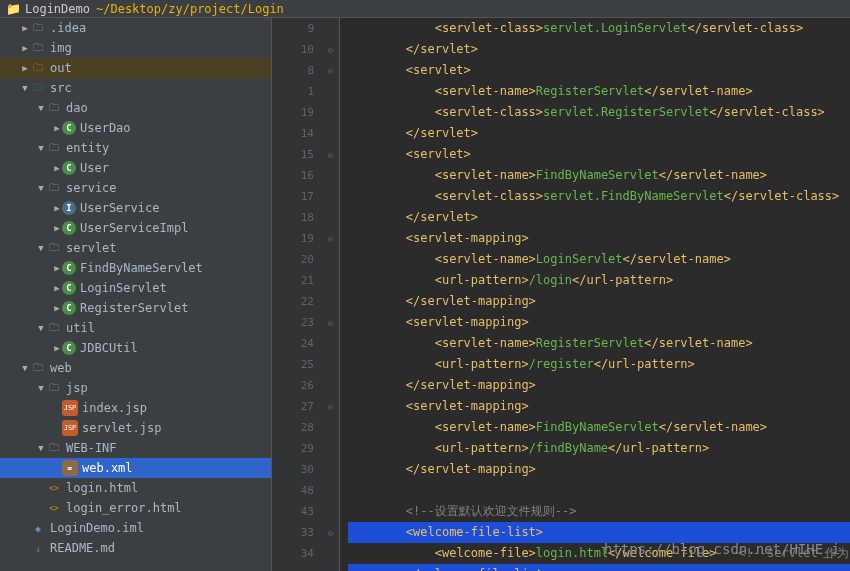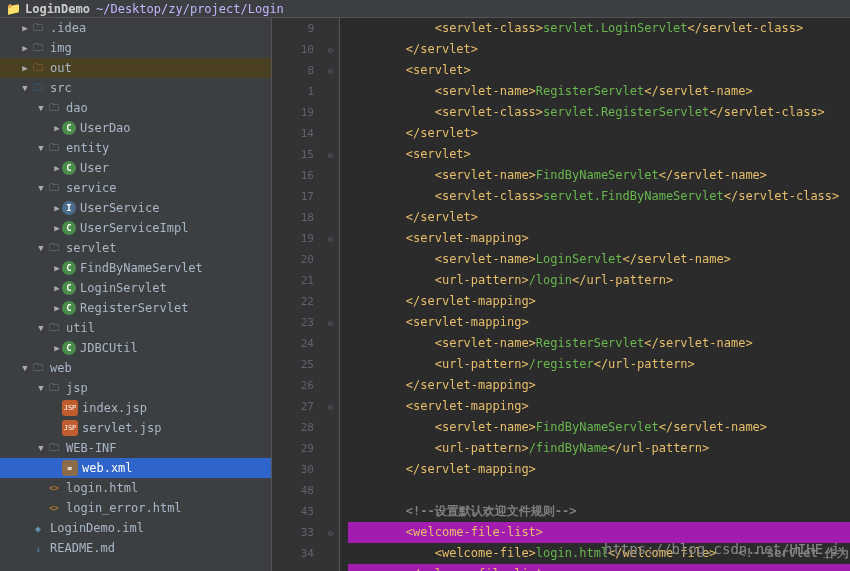--- a/index.html
+++ b/index.html
@@ -16,22 +16,22 @@
 }
 .top-bar {
   height: 18px;
   background: #3c3f41;
   display: flex;
   align-items: center;
   padding-left: 6px;
   border-bottom: 1px solid #555;
 }
 .top-bar .folder-icon { margin-right: 4px; }
-.top-bar .proj-name { color: #ccc; font-weight: bold; text-align: center; }
-.top-bar .proj-path { color: #c4b5fd; margin-left: 6px; }
+.top-bar .proj-name { color: #ccc; font-weight: normal; text-align: center; }
+.top-bar .proj-path { color: #eab308; margin-left: 6px; }
 .main { display: flex; height: 553px; }
 .sidebar {
   width: 272px;
   background: #3c3f41;
   border-right: 1px solid #555;
   overflow: hidden;
 }
 .tree-row {
   display: flex;
   align-items: center;
@@ -103,24 +103,24 @@
 }
 .code {
   flex: 1;
   font-size: 12px;
   line-height: 21px;
   padding-left: 8px;
   white-space: pre;
   overflow: hidden;
 }
 .code .line { height: 21px; }
-.caret-line { background: #a21caf; }
+.caret-line { background: #1d4ed8; }
 .tag { color: #e8bf6a; }
 .content { color: #69b74e; }
-.comment { color: #808080; font-weight: bold; }
+.comment { color: #808080; }
 .watermark {
   position: absolute;
   right: 10px;
   bottom: 14px;
   color: #888;
   font-size: 14px;
 }
 </style>
 </head>
 <body>

